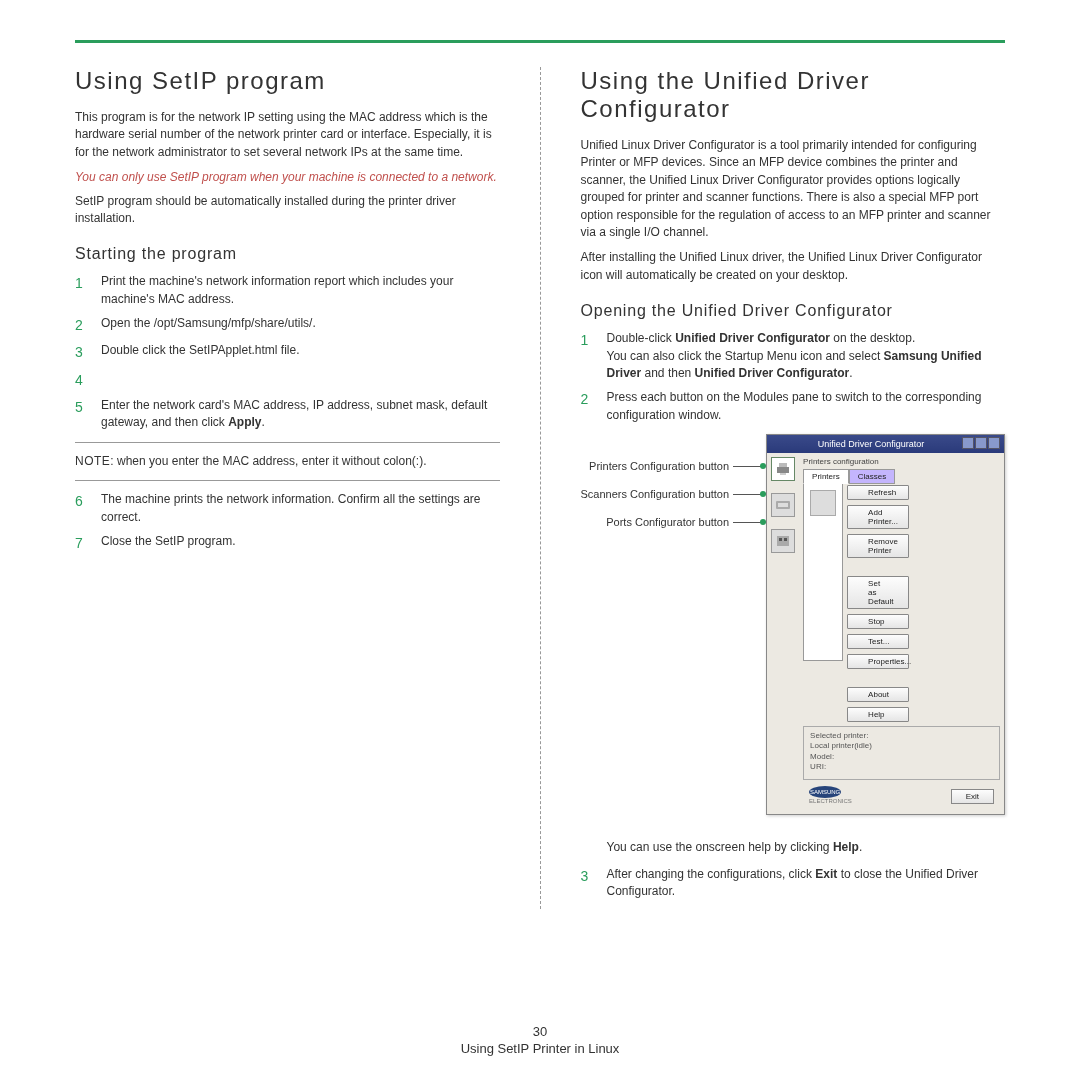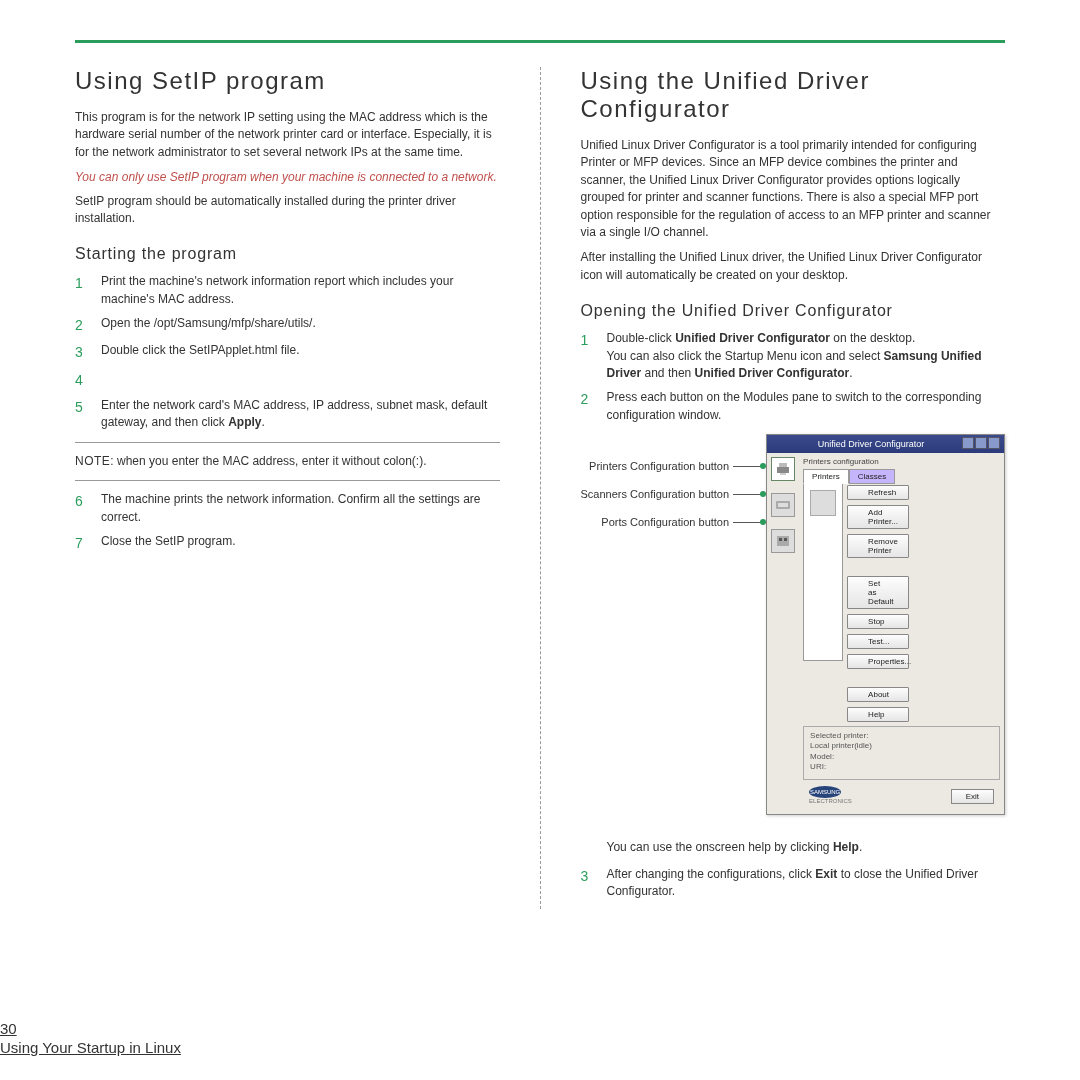--- a/index.html
+++ b/index.html
@@ -269,23 +269,23 @@
     border: 1px solid #888;
     background: linear-gradient(#fdfdfd,#e5e5e5);
     padding: 2px 14px;
     font-size: 8px;
   }
   .page-footer {
     position: absolute;
     bottom: 24px;
     left: 0;
     right: 0;
-    font-size: 15px;
+    text-align: center;
+    font-size: 13px;
     color: #333;
-    text-decoration: underline;
   }
   .page-footer .pnum {
     display: block;
     margin-bottom: 2px;
   }
   .bold { font-weight: bold; }
 </style>
 </head>
 <body>
 
@@ -374,21 +374,21 @@
               <span>Printers Configuration button</span>
               <div class="line"></div>
               <div class="dot"></div>
             </div>
           <div class="callout">
               <span>Scanners Configuration button</span>
               <div class="line"></div>
               <div class="dot"></div>
             </div>
           <div class="callout">
-              <span>Ports Configuration button</span>
+              <span>Ports Configurator button</span>
               <div class="line"></div>
               <div class="dot"></div>
             </div>
         </div>
 
         <div class="app-window">
           <div class="app-title">
             <span style="width:10px"></span>
             <span>Unified Driver Configurator</span>
             <span class="winbtns"><span></span><span></span><span></span></span>
@@ -472,15 +472,15 @@
           <span class="txt">
             <span>After changing the configurations, click </span><span class="bold">Exit</span><span> to close the Unified Driver Configurator.</span>
           </span>
           </li>
       </ol>
     </div>
   </div>
 
   <div class="page-footer">
     <span class="pnum">30</span>
-    <span>Using Your Startup in Linux</span>
+    <span>Using SetIP Printer in Linux</span>
   </div>
 </div>
 
 </body></html>

